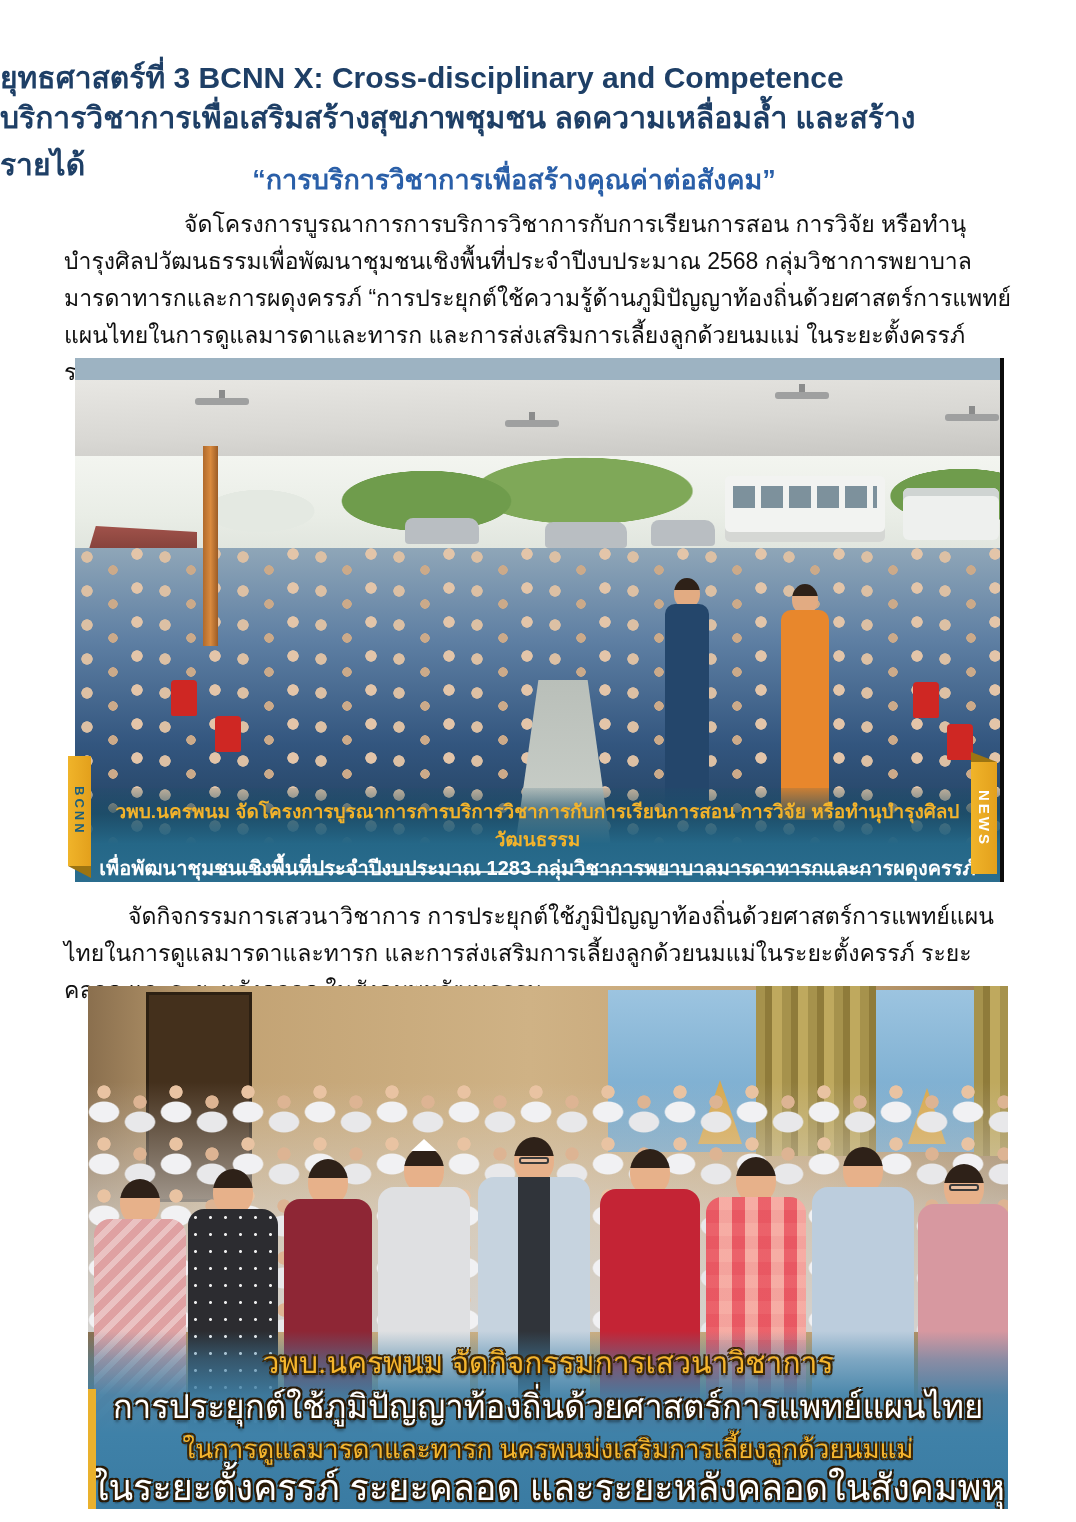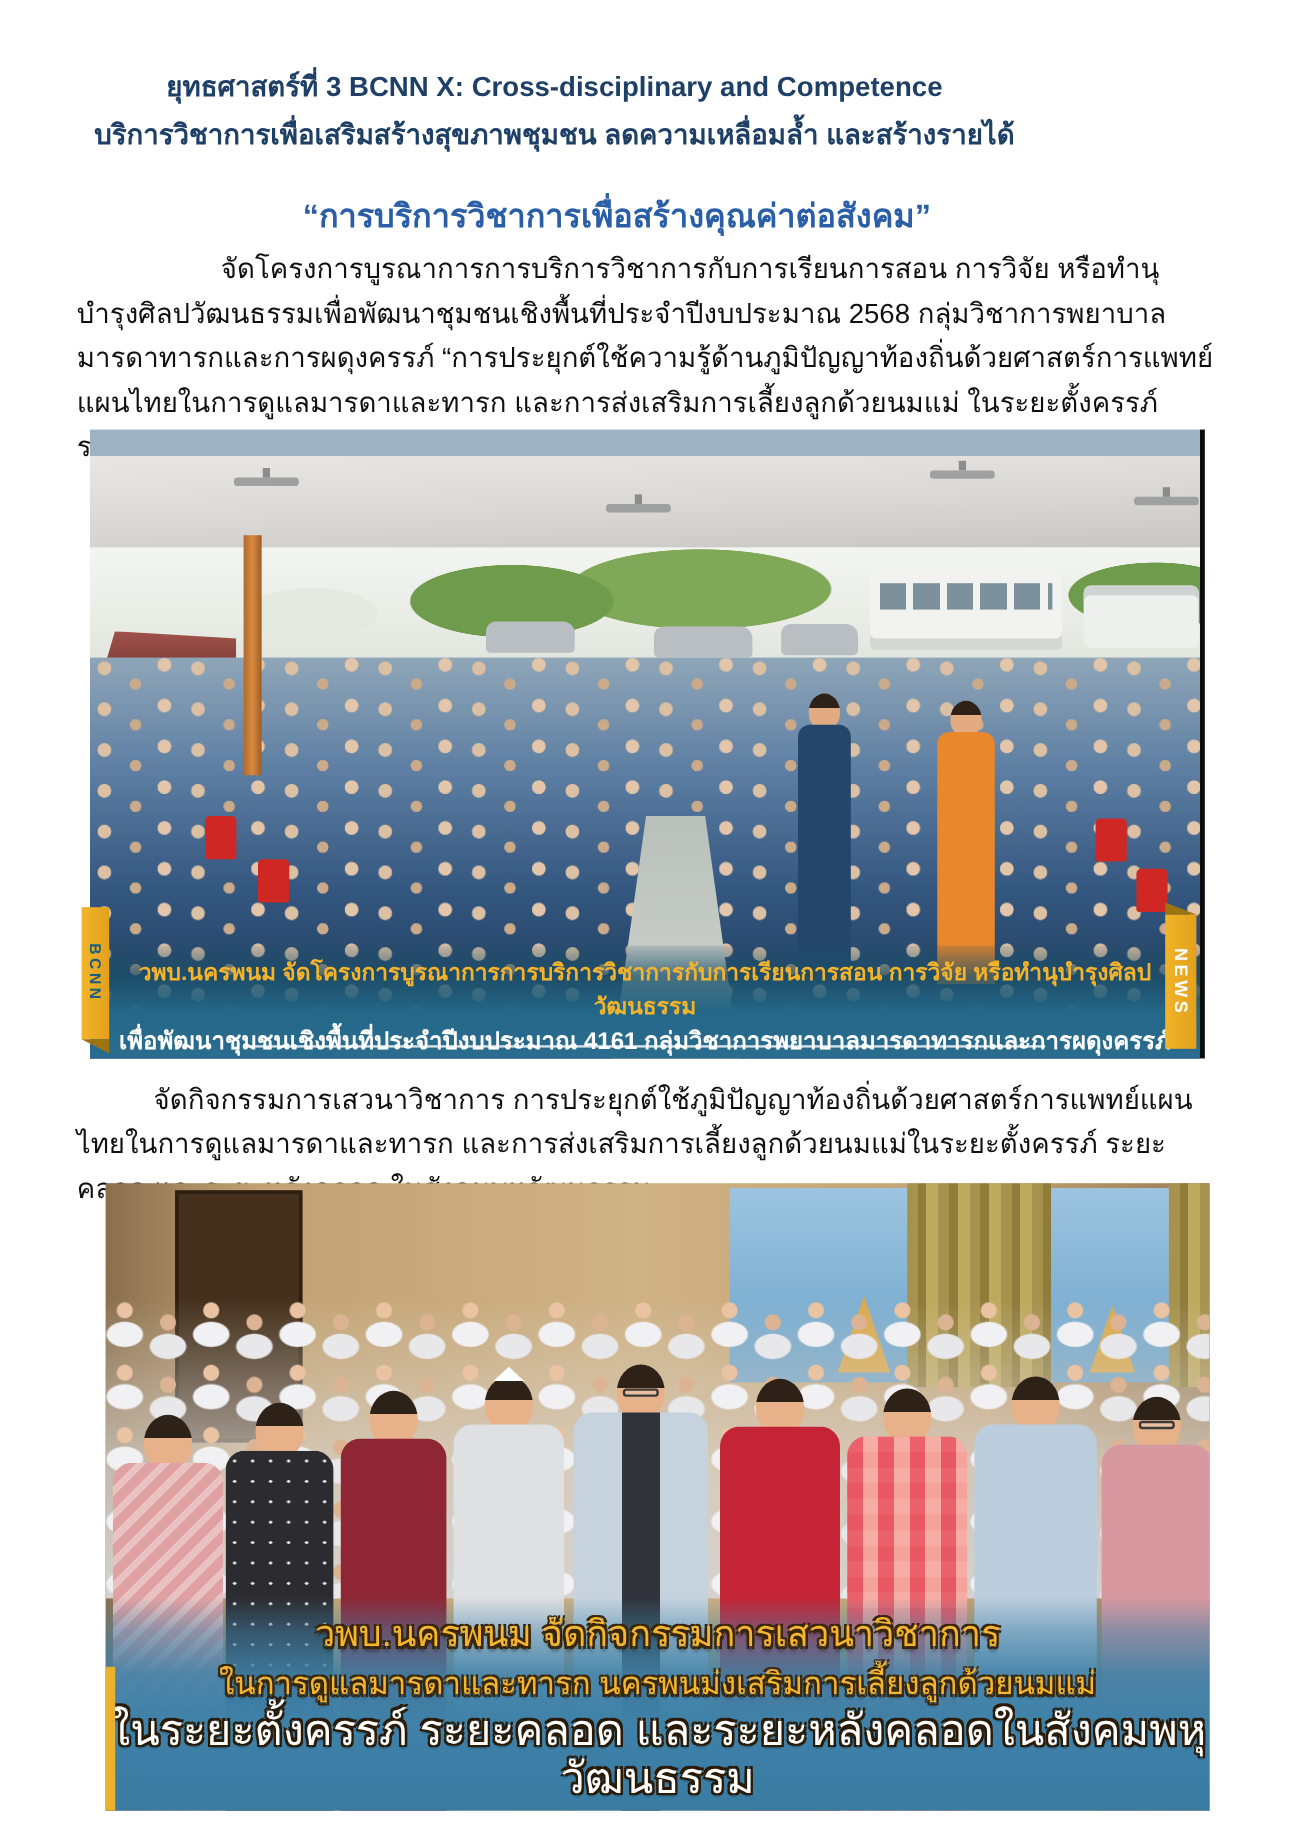--- a/index.html
+++ b/index.html
@@ -1,22 +1,22 @@
 <!DOCTYPE html>
 <html><head>
 <meta charset="utf-8">
 <style>
   * { margin:0; padding:0; box-sizing:border-box; }
   html,body { background:#ffffff; }
   body { font-family:"Liberation Sans","DejaVu Sans",sans-serif; }
   .page { position:relative; width:1076px; height:1522px; margin:0 auto; background:#fff; overflow:hidden; }
 
   
-  .title { position:absolute; left:0; width:924px; text-align:center;
-           font-weight:bold; font-size:23px; color:#1e3f66; letter-spacing:0; }
+  .title { position:absolute; left:0; width:924px; text-align:left;
+           font-weight:bold; font-size:30px; color:#1e3f66; letter-spacing:0; }
   .title.l1 { top:54px; }
   .title.l2 { top:94px; }
   .subtitle { position:absolute; top:158px; left:0; width:1028px; text-align:center;
               font-weight:bold; font-size:27px; color:#2a5fa8; }
 
   
   .para { position:absolute; left:64px; width:948px; font-size:23px; line-height:37px;
           color:#101010; text-align:left; }
   .para.p1 { top:206px; text-indent:120px; }
   .para.p2 { top:898px; text-indent:64px; }
@@ -162,21 +162,21 @@
       <div class="p1-aisle"></div>
       <div class="p1-chair" style="left:96px;top:300px;"></div>
       <div class="p1-chair" style="left:140px;top:336px;"></div>
       <div class="p1-chair" style="left:838px;top:302px;"></div>
       <div class="p1-chair" style="left:872px;top:344px;"></div>
       <div class="sfig" style="left:590px;top:198px;width:44px;height:240px;--s:#24466b;"></div>
       <div class="sfig" style="left:706px;top:204px;width:48px;height:236px;--s:#e8872c;"></div>
       <div class="p1-overlay"></div>
       <div class="p1-cap">
         <div class="c1">วพบ.นครพนม จัดโครงการบูรณาการการบริการวิชาการกับการเรียนการสอน การวิจัย หรือทำนุบำรุงศิลปวัฒนธรรม</div>
-        <div class="c2">เพื่อพัฒนาชุมชนเชิงพื้นที่ประจำปีงบประมาณ 4161 กลุ่มวิชาการพยาบาลมารดาทารกและการผดุงครรภ์</div>
+        <div class="c2">เพื่อพัฒนาชุมชนเชิงพื้นที่ประจำปีงบประมาณ 1283 กลุ่มวิชาการพยาบาลมารดาทารกและการผดุงครรภ์</div>
 
       </div>
       <div class="p1-underline"></div>
     </div>
     <div class="ribbon ribbon-bcnn">BCNN</div>
     <div class="ribbon ribbon-news">NEWS</div>
   </div>
 
   <div class="para p2">จัดกิจกรรมการเสวนาวิชาการ การประยุกต์ใช้ภูมิปัญญาท้องถิ่นด้วยศาสตร์การแพทย์แผนไทยในการดูแลมารดาและทารก และการส่งเสริมการเลี้ยงลูกด้วยนมแม่ในระยะตั้งครรภ์ ระยะคลอด และระยะหลังคลอด ในสังคมพหุวัฒนธรรม</div>
 
@@ -203,19 +203,20 @@
     <div class="fig" style="left:512px;width:100px;height:360px;--s:#c42435;"></div>
     <div class="fig plaid" style="left:618px;width:100px;height:352px;"></div>
     <div class="fig" style="left:724px;width:102px;height:362px;--s:#bccddd;"></div>
     <div class="fig" style="left:830px;width:92px;height:345px;--s:#d798a0;">
         <span class="glasses"></span>
       </div>
 
     <div class="p2-overlay"></div>
     <div class="p2-cap">
       <div class="c1">วพบ.นครพนม จัดกิจกรรมการเสวนาวิชาการ</div>
+      <div class="c2">การประยุกต์ใช้ภูมิปัญญาท้องถิ่นด้วยศาสตร์การแพทย์แผนไทย</div>
       <div class="c3">ในการดูแลมารดาและทารก นครพนม่งเสริมการเลี้ยงลูกด้วยนมแม่</div>
       <div class="c4">ในระยะตั้งครรภ์ ระยะคลอด และระยะหลังคลอดในสังคมพหุวัฒนธรรม</div>
     </div>
     <div class="p2-goldbar"></div>
   </div>
 
 </div>
 
 </body></html>

